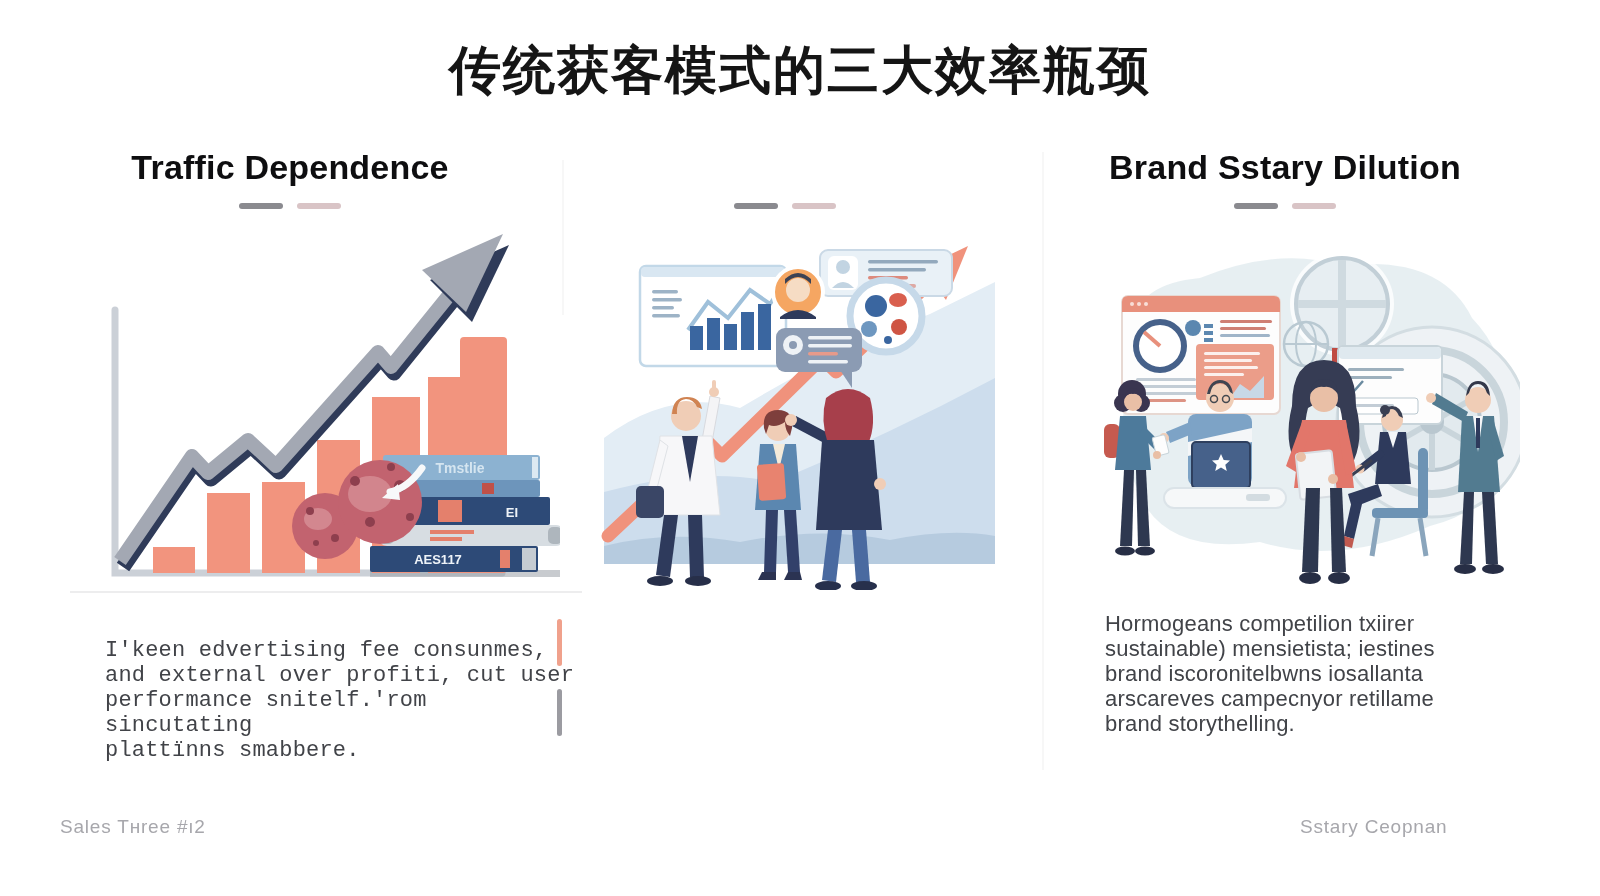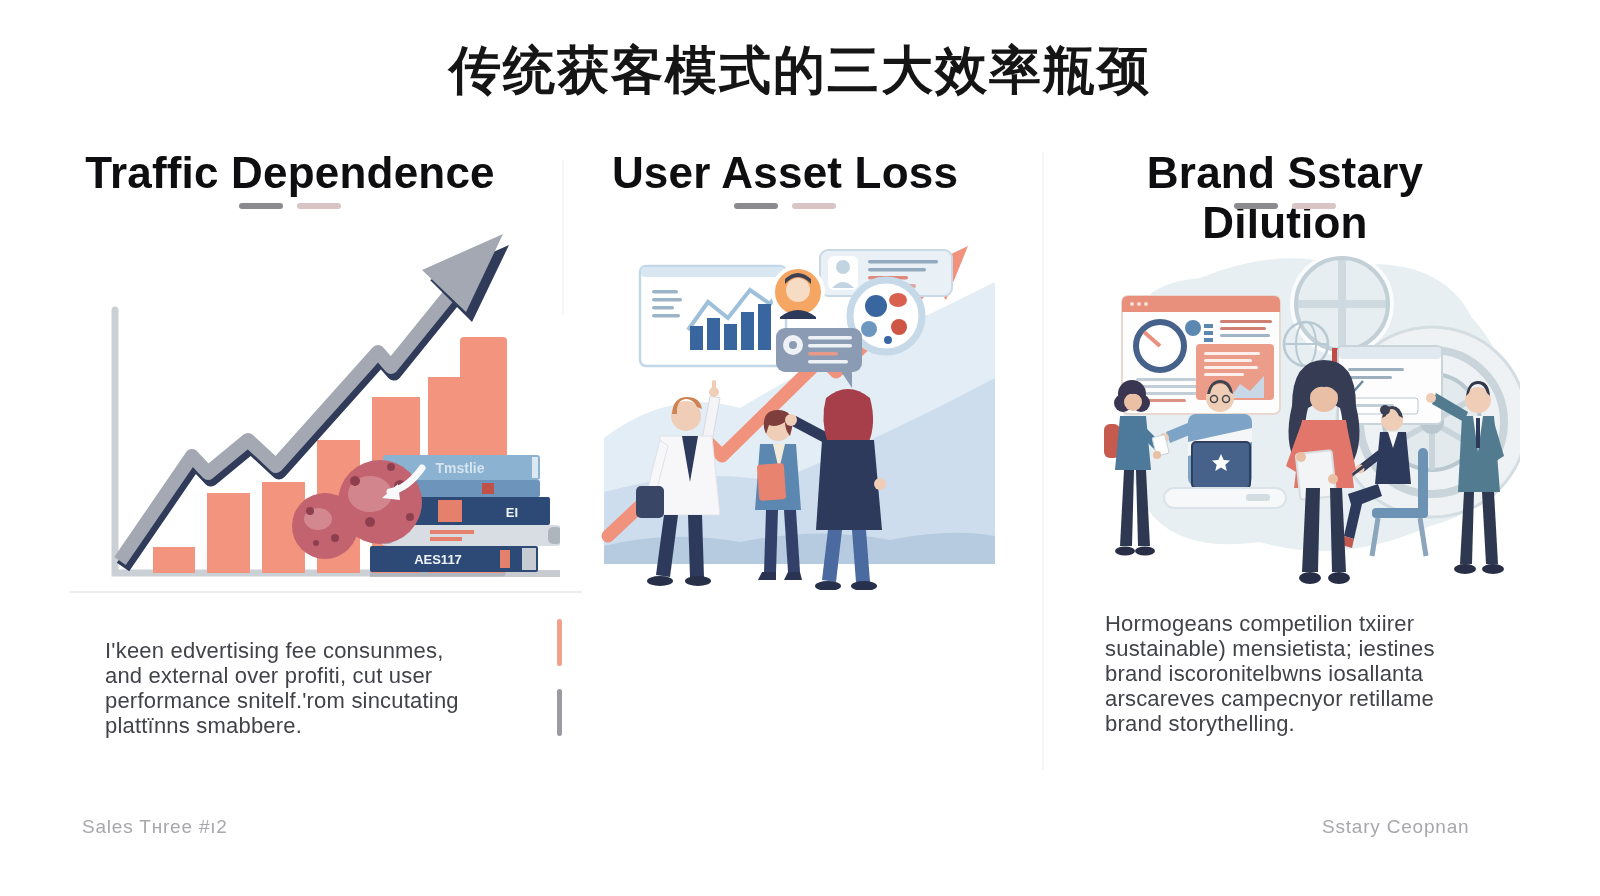--- a/index.html
+++ b/index.html
@@ -1,60 +1,59 @@
 <!DOCTYPE html>
 <html><head>
 <meta charset="utf-8">
 <style>
   html,body{margin:0;padding:0;background:#ffffff;}
   .slide{position:relative;width:1600px;height:896px;background:#ffffff;overflow:hidden;
          font-family:"Liberation Sans","DejaVu Sans",sans-serif;}
   .title{position:absolute;top:36px;left:0;width:1600px;text-align:center;
          font-size:52px;font-weight:700;color:#151515;letter-spacing:2px;}
-  .col-heading{position:absolute;top:148px;text-align:center;font-size:44px;font-weight:700;
+  .col-heading{position:absolute;top:148px;text-align:center;font-size:34px;font-weight:700;
          color:#0e0e10;letter-spacing:.2px;}
   .h1c{left:70px;width:440px;}
   .h2c{left:590px;width:390px;}
   .h3c{left:1080px;width:410px;}
   .dashes{position:absolute;top:203px;display:flex;gap:14px;justify-content:center;}
   .d1c{left:70px;width:440px;}
   .d2c{left:590px;width:390px;}
   .d3c{left:1080px;width:410px;}
   .dash{width:44px;height:6px;border-radius:3px;}
   .dash.gray{background:#8a8a8f;}
   .dash.pink{background:#d9c4c6;}
   .illus{position:absolute;}
   .i1{left:70px;top:226px;}
   .i2{left:590px;top:230px;}
   .i3{left:1080px;top:226px;}
   .body-text{position:absolute;font-size:22px;line-height:25px;color:#414348;
          white-space:pre-line;letter-spacing:.2px;}
-  .b1{left:105px;top:616px;width:470px;}
+  .b1{left:105px;top:616px;width:470px;font-family:Liberation Mono, monospace;}
   .b2{left:628px;top:616px;width:410px;}
   .b3{left:1105px;top:589px;width:430px;}
   .hline{position:absolute;left:70px;top:591px;width:512px;height:2px;background:#ededee;}
   .accent-bar{position:absolute;width:5px;height:47px;border-radius:3px;}
   .accent-salmon{left:557px;top:619px;background:#f0a18c;}
   .accent-gray{left:557px;top:689px;background:#9b9ba1;}
   .vdiv{position:absolute;width:2px;background:rgba(40,40,60,0.04);}
   .v1{left:562px;top:160px;height:155px;}
   .v2{left:1042px;top:152px;height:618px;}
-  .footer-left,.footer-right{position:absolute;top:816px;font-size:19px;color:#a7a7ac;letter-spacing:.8px;margin-left:22px;}
+  .footer-left,.footer-right{position:absolute;top:816px;font-size:19px;color:#a7a7ac;letter-spacing:.8px;}
   .footer-left{left:60px;}
   .footer-right{left:1300px;width:212px;}
 </style>
 </head>
 <body>
 
 <div class="slide">
 
   <div class="title">传统获客模式的三大效率瓶颈</div>
 
   <div class="col-heading h1c">Traffic Dependence</div>
-  <div class="col-heading h2c">User Asset Loss</div>
   <div class="col-heading h3c">Brand Sstary Dilution</div>
 
   <div class="dashes d1c">
     <span class="dash gray"></span>
     <span class="dash pink"></span>
   </div>
   <div class="dashes d2c">
     <span class="dash gray"></span>
     <span class="dash pink"></span>
   </div>

